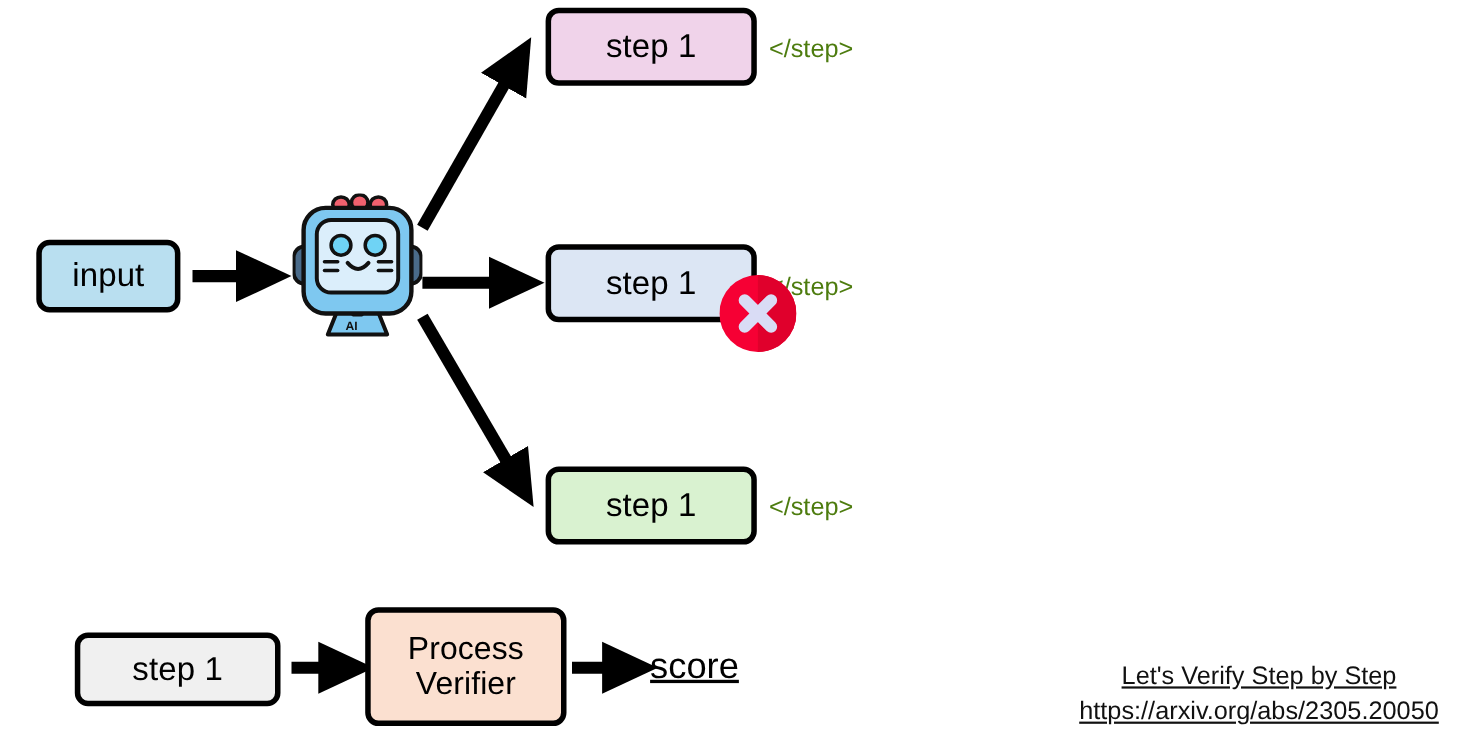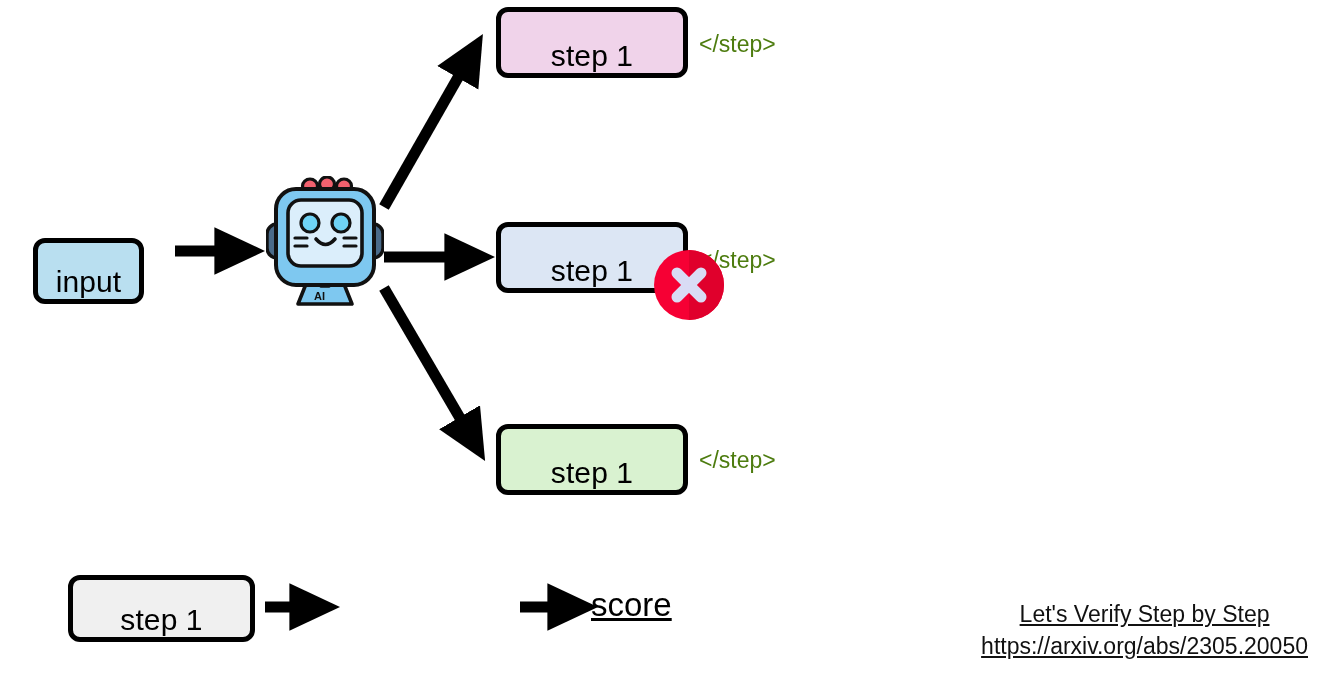--- a/index.html
+++ b/index.html
@@ -20,21 +20,21 @@
     left: 0; top: 0;
     width: 1342px;
     height: 675px;
   }
   .node {
     position: absolute;
     box-sizing: border-box;
     border: 5px solid #000000;
     border-radius: 12px;
     display: flex;
-    align-items: flex-end;
+    align-items: center;
     justify-content: center;
     text-align: center;
     font-size: 30px;
     line-height: 1.12;
     color: #000000;
     white-space: pre-line;
     letter-spacing: .1px;
   }
   .tag-label {
     position: absolute;
@@ -86,21 +86,21 @@
       </marker>
     </defs>
     <line x1="175" y1="251" x2="243" y2="251" stroke="#000000" stroke-width="11" marker-end="url(#ah)"></line>
     <line x1="384" y1="207" x2="472" y2="53" stroke="#000000" stroke-width="11" marker-end="url(#ah)"></line>
     <line x1="384" y1="257" x2="473" y2="257" stroke="#000000" stroke-width="11" marker-end="url(#ah)"></line>
     <line x1="384" y1="288" x2="474" y2="442" stroke="#000000" stroke-width="11" marker-end="url(#ah)"></line>
     <line x1="265" y1="607" x2="318" y2="607" stroke="#000000" stroke-width="11" marker-end="url(#ah)"></line>
     <line x1="520" y1="607" x2="576" y2="607" stroke="#000000" stroke-width="11" marker-end="url(#ah)"></line>
   </svg>
 
-  <div class="node" style="left:33px; top:218px; width:111px; height:66px; background:#b9dff0;margin-top:20px;">
+  <div class="node" style="left:33px; top:218px; width:131px; height:66px; background:#b9dff0;">
     <span>input</span>
   </div>
 
   <div class="robot" style="left:266px; top:176px; width:118px; height:135px;">
     <svg viewBox="0 0 118 135" width="118" height="135" xmlns="http://www.w3.org/2000/svg">
 
       <g>
         <ellipse cx="44" cy="10" rx="7.5" ry="7" fill="#f2616e" stroke="#111" stroke-width="3.2"></ellipse>
         <ellipse cx="61" cy="8" rx="7.5" ry="7" fill="#f2616e" stroke="#111" stroke-width="3.2"></ellipse>
         <ellipse cx="78" cy="10" rx="7.5" ry="7" fill="#f2616e" stroke="#111" stroke-width="3.2"></ellipse>
@@ -160,20 +160,24 @@
 
   <div class="node" style="left:496px; top:424px; width:192px; height:71px; background:#d9f2d0;">
     <span>step 1</span>
   </div>
   <div class="tag-label" style="left:699px; top:447px;">&lt;/step&gt;</div>
 
   <div class="node" style="left:68px; top:575px; width:187px; height:67px; background:#f0f0f0;">
     <span>step 1</span>
   </div>
 
+  <div class="node" style="left:332px; top:552px; width:183px; height:108px; background:#fbe0d0; font-size:29px;">
+    <span>Process
+Verifier</span>
+  </div>
 
   <div class="plain-label" style="left:591px; top:586px;text-decoration:underline;">score</div>
 
   <div class="citation">
     <div>Let's Verify Step by Step</div>
     <div>https://arxiv.org/abs/2305.20050</div>
   </div>
 
 </div>
 

